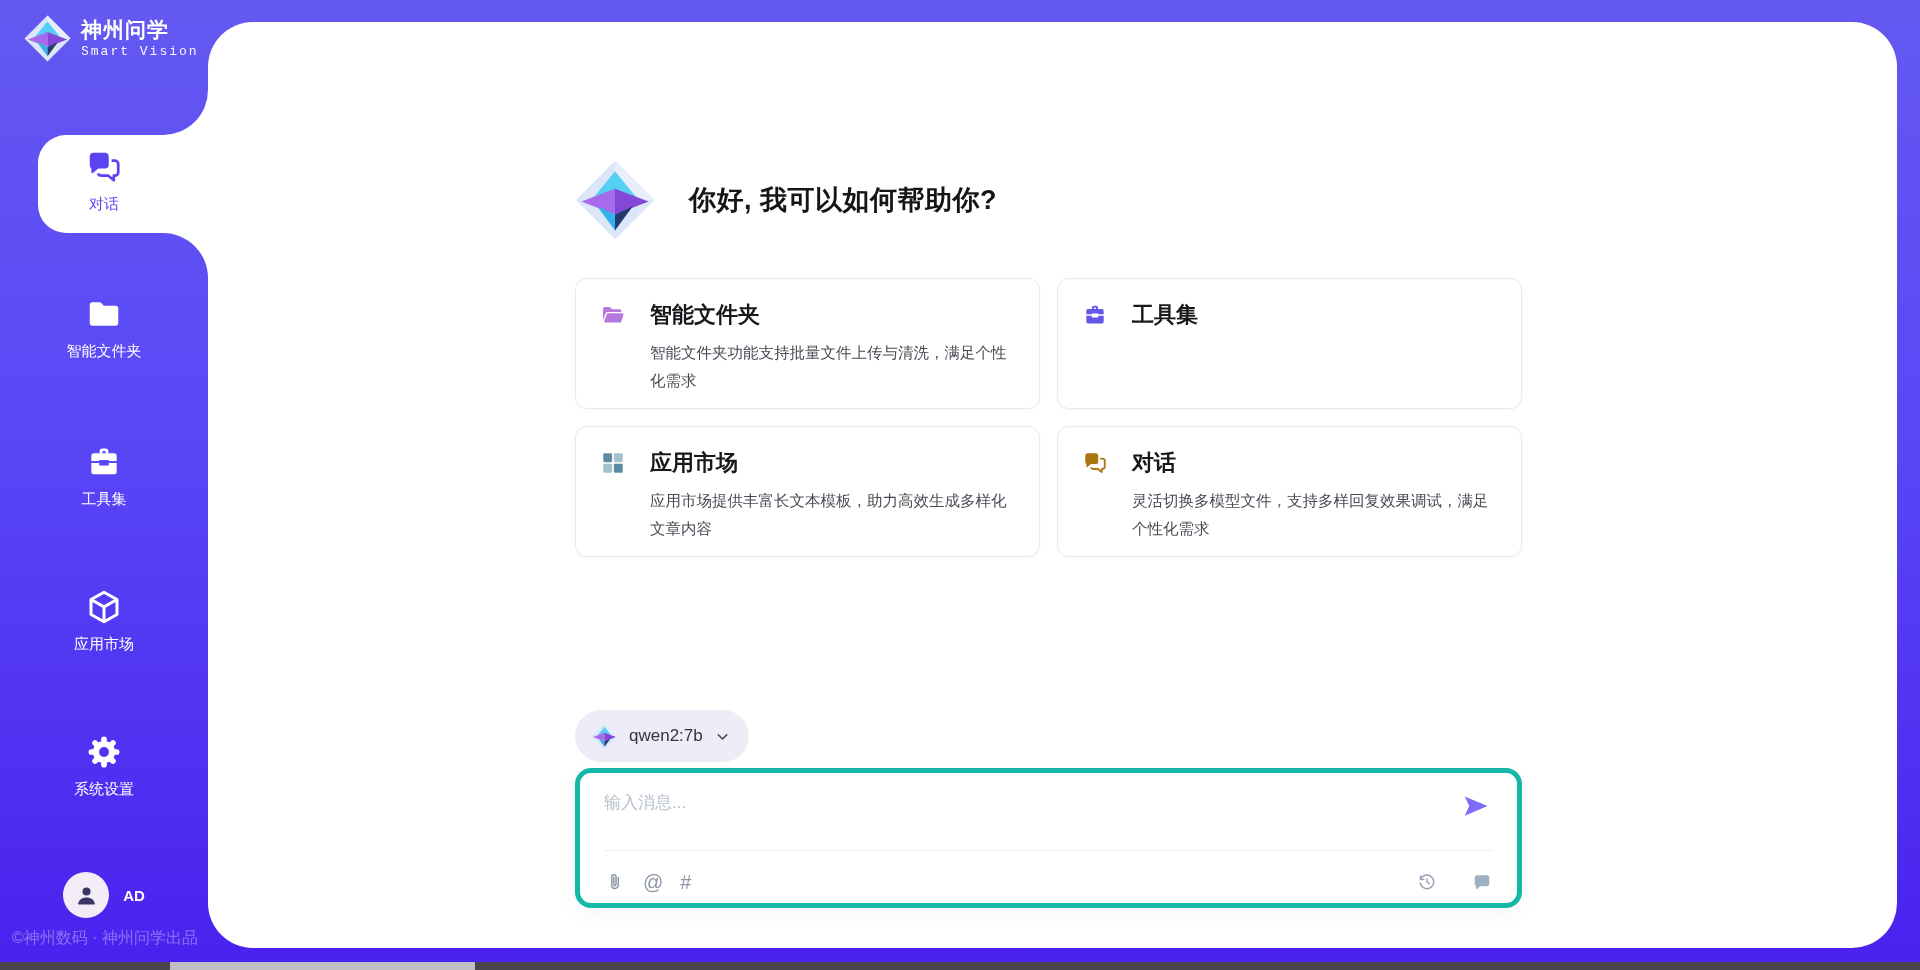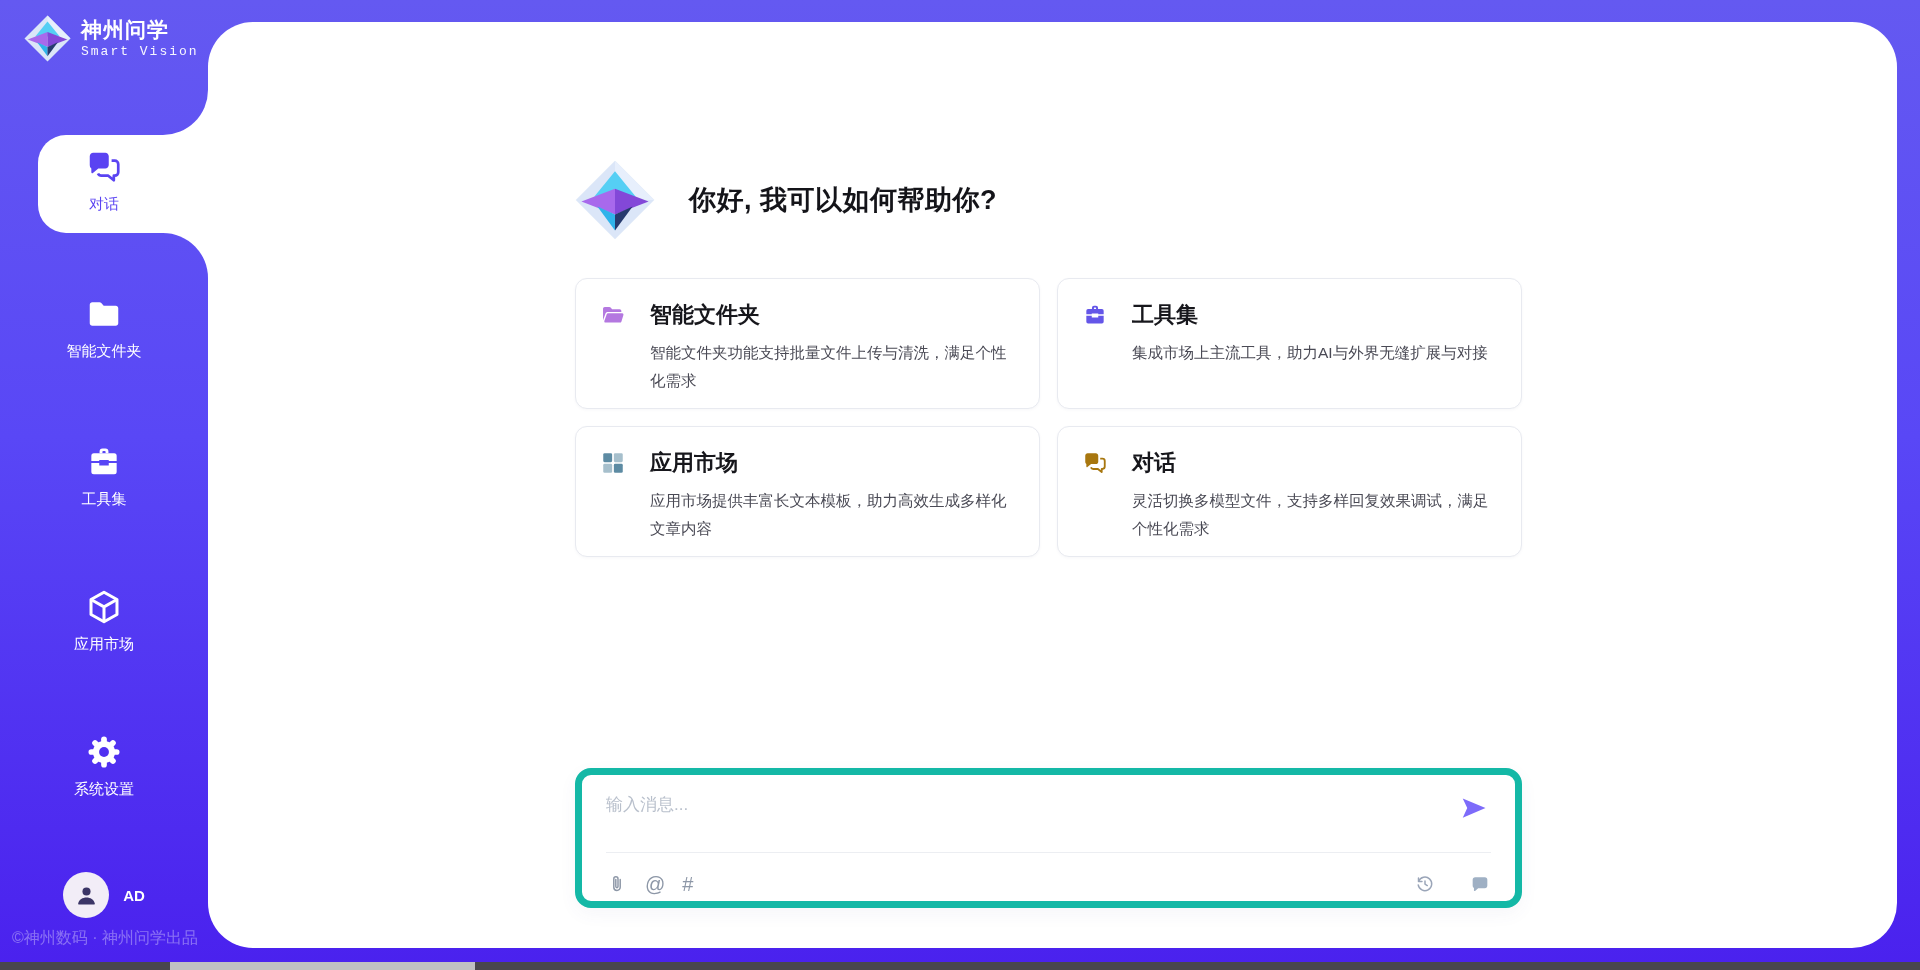--- a/index.html
+++ b/index.html
@@ -65,21 +65,21 @@
 
   
   .model-pill { position:absolute; left:575px; top:710px; height:52px; padding:0 18px 0 16px;
     border-radius:26px; background:#ededf8; display:inline-flex; align-items:center; gap:11px; cursor:pointer; }
   .logo-diamond-xs { width:27px; height:27px; }
   .model-name { font-size:17px; color:#35353d; font-weight:500; }
   .model-pill svg.chev { width:17px; height:17px; }
 
   
   .composer { position:absolute; left:575px; top:768px; width:947px; height:140px;
-    background:#fff; border:7px solid #14b8a6; border-radius:16px;
+    background:#fff; border:5px solid #14b8a6; border-radius:16px;
     box-shadow:0 6px 18px rgba(80,80,140,.05); }
   .composer-input { position:absolute; left:24px; top:20px; right:80px; }
   .composer-input input { width:100%; border:none; outline:none; font-size:17px; color:#333;
     font-family:inherit; background:transparent; }
   .composer-input input::placeholder { color:#b9c0cc; }
   .send-btn { position:absolute; right:26px; top:18px; width:30px; height:30px; color:#7d6bfa; cursor:pointer; }
   .send-btn svg { width:30px; height:30px; }
   .comp-divider { position:absolute; left:24px; right:24px; top:77px; height:1px; background:#eceef2; }
   .comp-tools { position:absolute; left:24px; right:24px; top:90px; height:38px;
     display:flex; align-items:center; }
@@ -222,21 +222,20 @@
 
     <div class="card">
       <div class="card-head">
         <svg viewBox="0 0 24 24" fill="currentColor" style="color: rgb(100, 86, 232);">
           <path d="M9.2 6.4V5.3a1.9 1.9 0 0 1 1.9-1.9h1.8a1.9 1.9 0 0 1 1.9 1.9v1.1H13v-.9a.5.5 0 0 0-.5-.5h-1a.5.5 0 0 0-.5.5v.9z"></path>
           <path d="M4 8a1.6 1.6 0 0 1 1.6-1.6h12.8A1.6 1.6 0 0 1 20 8v3.4h-5v-.7H9v.7H4z"></path>
           <path d="M4 12.7h5v1.5h6v-1.5h5v5.5a1.6 1.6 0 0 1-1.6 1.6H5.6A1.6 1.6 0 0 1 4 18.2z"></path>
         </svg>
         <span class="card-title">工具集</span>
       </div>
-      <div class="card-desc">集成市场上主流工具，助力AI与外界无缝扩展与对接</div>
     </div>
 
     <div class="card">
       <div class="card-head">
         <svg viewBox="0 0 24 24" fill="currentColor" style="color: rgb(93, 139, 163);">
           <rect x="3" y="3" width="8.2" height="8.2" rx="1.2"></rect>
           <rect x="12.8" y="3" width="8.2" height="8.2" rx="1.2" opacity=".55"></rect>
           <rect x="3" y="12.8" width="8.2" height="8.2" rx="1.2" opacity=".55"></rect>
           <rect x="12.8" y="12.8" width="8.2" height="8.2" rx="1.2"></rect>
         </svg>
@@ -251,20 +250,29 @@
           <path fill="currentColor" d="M3 5.2C3 4 4 3 5.2 3h7.6C14 3 15 4 15 5.2v5.6c0 1.2-1 2.2-2.2 2.2H8.4l-3.4 2.8a.6.6 0 0 1-1-.46V12.9A2.2 2.2 0 0 1 3 10.8z"></path>
           <path fill="none" stroke="currentColor" stroke-width="1.7" stroke-linejoin="round" d="M16.8 8h2A2.2 2.2 0 0 1 21 10.2v5.1a2.2 2.2 0 0 1-2.2 2.2h-.6v2.9l-3.5-2.9H10.3a2.3 2.3 0 0 1-2.1-1.4"></path>
         </svg>
         <span class="card-title">对话</span>
       </div>
       <div class="card-desc">灵活切换多模型文件，支持多样回复效果调试，满足个性化需求</div>
     </div>
 
   </div>
 
+  <div class="model-pill">
+    <svg class="logo-diamond-xs">
+        <use href="#brand-diamond"></use>
+      </svg>
+    <span class="model-name">qwen2:7b</span>
+    <svg class="chev" viewBox="0 0 24 24" fill="none" stroke="#45454e" stroke-width="2.2" stroke-linecap="round" stroke-linejoin="round">
+      <polyline points="6 9.5 12 15.5 18 9.5"></polyline>
+    </svg>
+  </div>
 
   <div class="composer">
     <div class="composer-input">
       <input type="text" value="" placeholder="输入消息..." style="">
     </div>
     <div class="send-btn">
       <svg viewBox="0 0 24 24" fill="currentColor">
         <path d="M3 4.3l18.2 7.7L3 19.7l3.6-7.7z"></path>
       </svg>
     </div>

